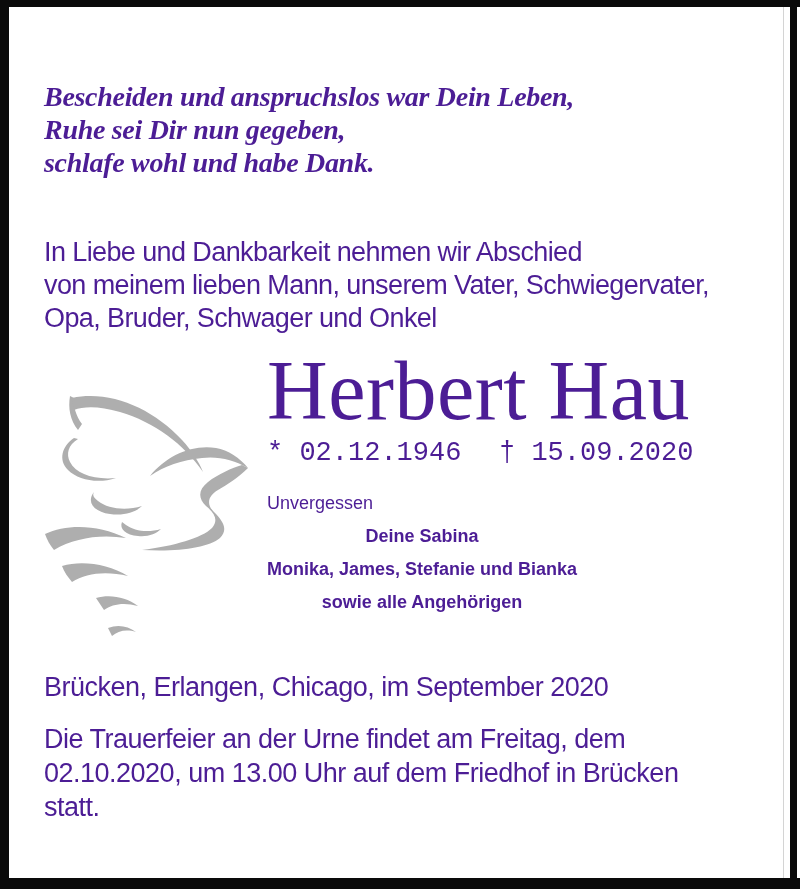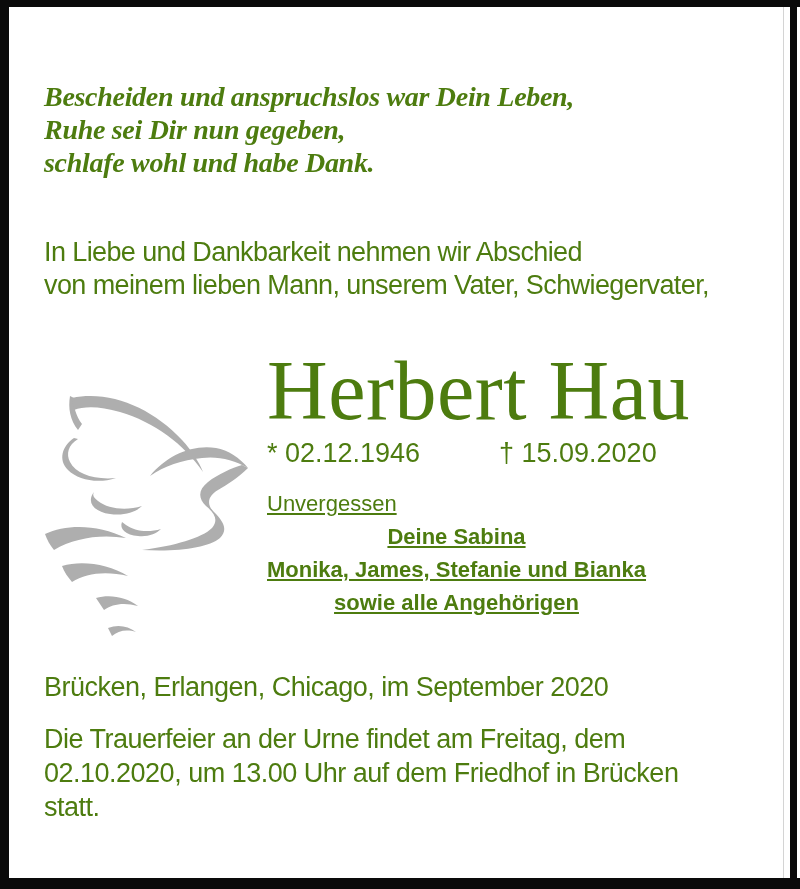--- a/index.html
+++ b/index.html
@@ -1,18 +1,18 @@
 <!DOCTYPE html>
 <html><head>
 <meta charset="utf-8">
 <style>
   html,body{margin:0;padding:0;background:#ffffff;}
   .page{
     position:relative;width:800px;height:889px;background:#ffffff;
-    overflow:hidden;color:#4d7c0f;
+    overflow:hidden;color:#4c1d95;
     font-family:"Liberation Sans",sans-serif;
   }
   .bar{position:absolute;background:#0a0a0a;}
   .bar-top{left:0;top:0;width:800px;height:7px;}
   .bar-left{left:0;top:0;width:9px;height:889px;}
   .bar-bottom{left:0;top:878px;width:800px;height:11px;}
   .bar-right{left:790px;top:0;width:7px;height:889px;}
   .edge-line{position:absolute;left:783px;top:7px;width:1px;height:871px;background:#d4d4d4;}
 
   .poem{
@@ -24,27 +24,27 @@
     position:absolute;left:44px;top:236px;
     font-size:27px;line-height:33px;letter-spacing:-0.6px;white-space:nowrap;
   }
   .name{
     position:absolute;left:263px;top:345px;margin:4px;
     font-family:"Liberation Serif",serif;font-weight:400;
     font-size:84px;line-height:84px;letter-spacing:0.5px;white-space:nowrap;
   }
   .birth,.death{
     position:absolute;top:438px;
-    font-family:Liberation Sans, sans-serif;font-size:27px;white-space:nowrap;
+    font-family:Liberation Mono, monospace;font-size:27px;white-space:nowrap;
   }
   .birth{left:267px;}
   .death{left:499px;text-align:center;}
   .mourners{
     position:absolute;left:267px;top:487px;
-    font-size:22px;line-height:33px;white-space:nowrap;text-decoration:underline;
+    font-size:18px;line-height:33px;white-space:nowrap;
   }
   .mourners .bold{font-weight:700;text-align:center;}
   .placeline{
     position:absolute;left:44px;top:672px;
     font-size:27px;letter-spacing:-0.5px;white-space:nowrap;
   }
   .funeral{
     position:absolute;left:44px;top:722px;
     font-size:27px;line-height:34px;letter-spacing:-0.5px;white-space:nowrap;
   }
@@ -63,20 +63,21 @@
 
   <div class="poem">
     <div>Bescheiden und anspruchslos war Dein Leben,</div>
     <div>Ruhe sei Dir nun gegeben,</div>
     <div>schlafe wohl und habe Dank.</div>
   </div>
 
   <div class="intro">
     <div>In Liebe und Dankbarkeit nehmen wir Abschied</div>
     <div>von meinem lieben Mann, unserem Vater, Schwiegervater,</div>
+    <div>Opa, Bruder, Schwager und Onkel</div>
   </div>
 
   <svg class="dove" viewBox="0 0 238 256" xmlns="http://www.w3.org/2000/svg" aria-hidden="true">
     <g fill="#aeaeae">
 
       <path d="M44 8 C42 20 44 32 52 42 L56 36 C50 28 47 18 48 10 Z"></path>
 
       <path d="M46 10 C84 2 126 20 156 52 C166 63 173 74 177 84 C158 56 128 34 94 24 C74 18 58 18 48 22 Z"></path>
 
       <path d="M48 50 C36 58 32 72 42 82 C52 92 72 96 90 90 C68 92 50 86 44 74 C40 66 42 57 52 51 Z"></path>

